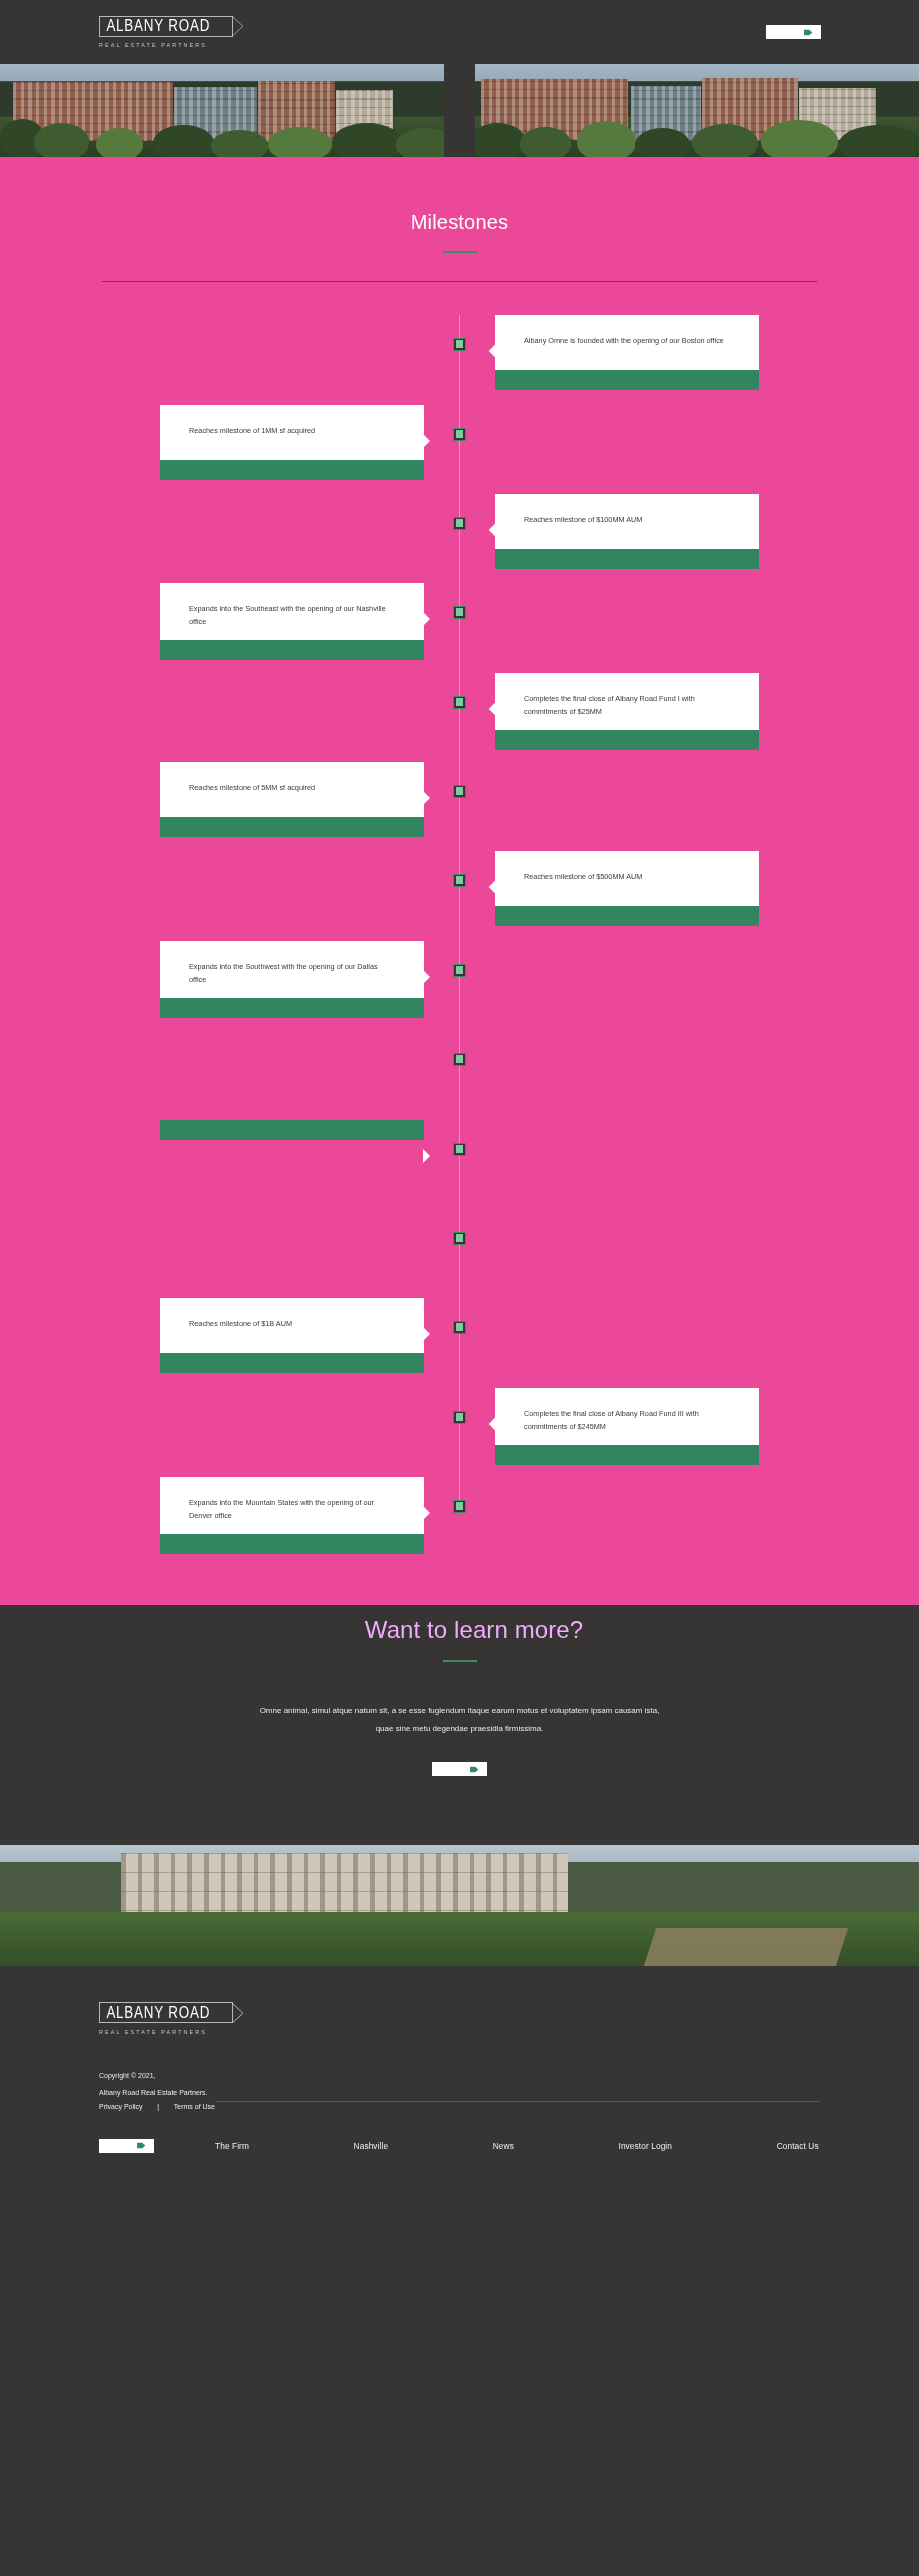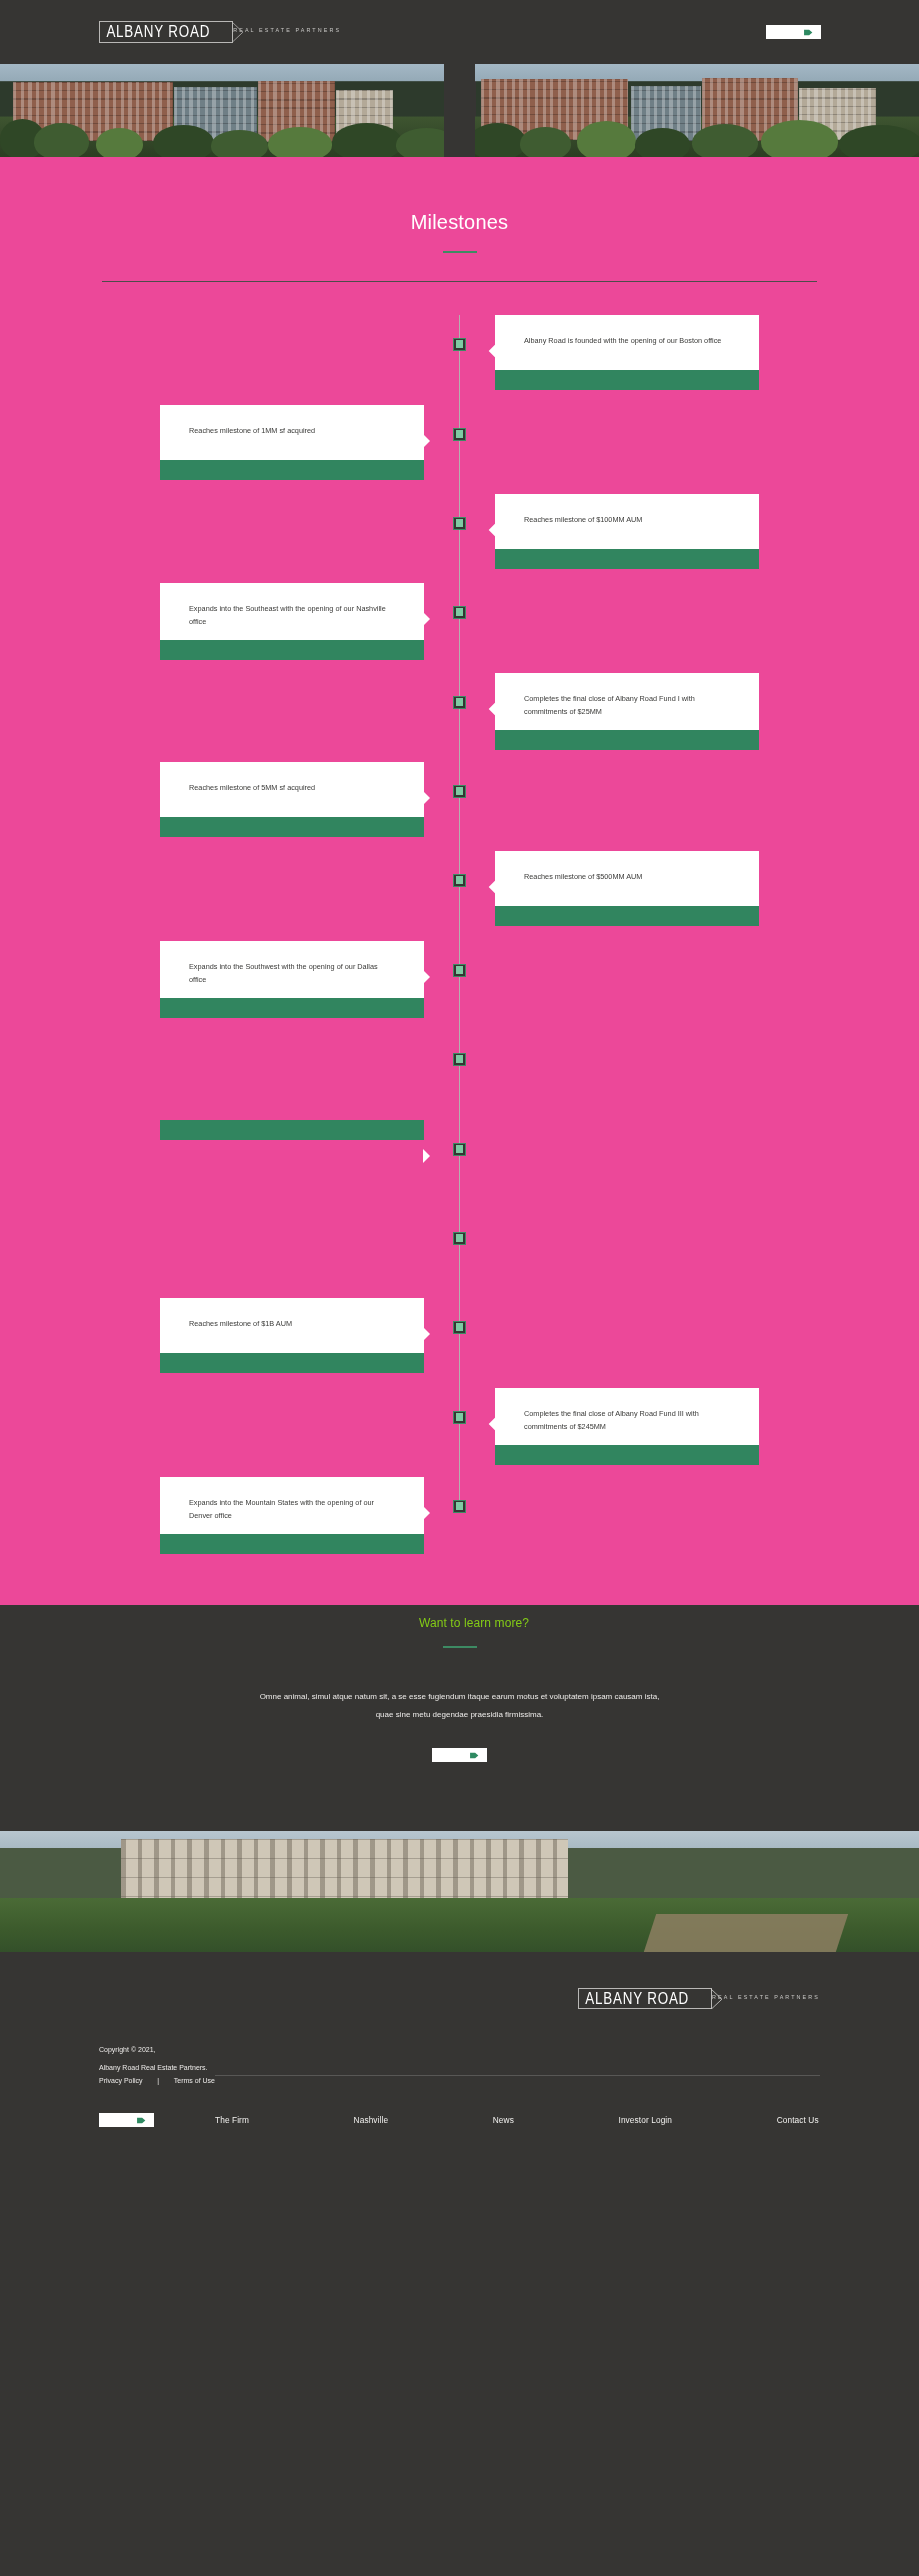--- a/index.html
+++ b/index.html
@@ -14,21 +14,21 @@
   
   .site-header{
     height:64px;
     background:#363533;
     display:flex;
     align-items:center;
     justify-content:space-between;
     padding:0 98px 0 99px;
     position:relative;
   }
-  .logo-wrap{ display:flex; flex-direction:row; align-items:flex-start;justify-content:flex-end; }
+  .logo-wrap{ display:flex; flex-direction:column; align-items:flex-start;justify-content:flex-end; }
   .logo-badge{
     position:relative;
     border:0.6px solid #b9b8b6;
     padding:2.6px 22px 2.6px 6.4px;
     min-width:125px;
   }
   .logo-badge .arrow-tip{
     position:absolute; right:-11px; top:-0.6px; bottom:-0.6px; width:11.5px;
   }
   .logo-badge .arrow-tip svg{ display:block; width:100%; height:100%; }
@@ -203,23 +203,23 @@
   }
 
   
   .learn{
     position:relative;
     text-align:center;
     padding-top:11.5px;
     padding-bottom:69px;
   }
   .learn h2{
-    font-size:12px;
+    font-size:24px;
     font-weight:400;
-    color:#84cc16;
+    color:#f0abfc;
     letter-spacing:0.1px;
     padding-left:29px;
   }
   .learn .rule-accent{ margin-top:15.3px; }
   .learn p{
     width:402px;
     margin:40px auto 0;
     font-size:8px;
     line-height:2.25;
     color:#eceae8;
@@ -420,21 +420,21 @@
   <div class="timeline" id="timeline" style="height: 1323px;">
     <div class="spine" style="height: 1185px;"></div>
 
   <div class="tl-card right" style="top: 33px;">
         <span class="notch">
           <svg width="7.7" height="14" viewBox="0 0 12 22">
             <path d="M12 0 L1 11 L12 22 Z" fill="#ffffff"></path>
           </svg>
         </span>
         <div class="body">
-          <p>Albany Road is founded with the opening of our Boston office</p>
+          <p>Albany Omne is founded with the opening of our Boston office</p>
         </div>
         <div class="foot">
           <span></span>
         </div>
       </div>
       <div class="tl-node" style="top: 56px;">
         <i></i>
       </div>
       <div class="tl-card left" style="top: 123px;">
         <span class="notch">

